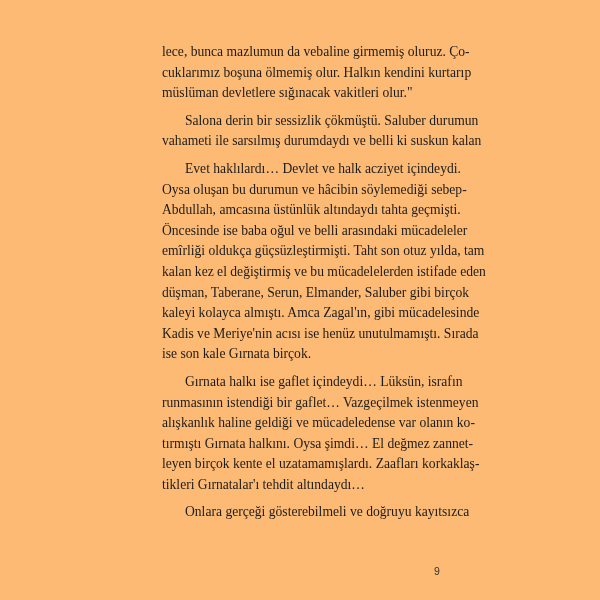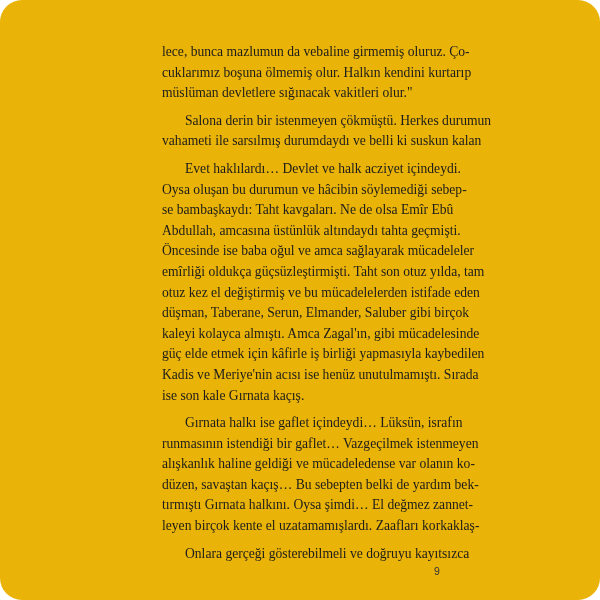--- a/index.html
+++ b/index.html
@@ -10,22 +10,21 @@
   body {
     width: 600px;
     height: 600px;
     position: relative;
     overflow: hidden;
   }
   .page {
     position: absolute;
     left: 0; top: 0;
     width: 600px; height: 600px;
-    background: #eab308;
-    border-radius: 22px;
+    background: #fdba74;
   }
   .text-block {
     position: absolute;
     left: 162px;
     top: 42px;
     width: 280px;
     font-family: "Liberation Serif", "DejaVu Serif", serif;
     font-size: 13.6px;
     line-height: 20.6px;
     color: #1c1c1c;
@@ -65,46 +64,44 @@
 <div class="page">
   <div class="text-block">
 
     <p class="para">
       <span class="line">lece, bunca mazlumun da vebaline girmemiş oluruz. Ço-</span>
       <span class="line">cuklarımız boşuna ölmemiş olur. Halkın kendini kurtarıp</span>
       <span class="line last">müslüman devletlere sığınacak vakitleri olur."</span>
     </p>
 
     <p class="para">
-      <span class="line indent">Salona derin bir istenmeyen çökmüştü. Herkes durumun</span>
+      <span class="line indent">Salona derin bir sessizlik çökmüştü. Saluber durumun</span>
       <span class="line">vahameti ile sarsılmış durumdaydı ve belli ki suskun kalan</span>
     </p>
 
     <p class="para">
       <span class="line indent">Evet haklılardı… Devlet ve halk acziyet içindeydi.</span>
       <span class="line">Oysa oluşan bu durumun ve hâcibin söylemediği sebep-</span>
-      <span class="line">se bambaşkaydı: Taht kavgaları. Ne de olsa Emîr Ebû</span>
       <span class="line">Abdullah, amcasına üstünlük altındaydı tahta geçmişti.</span>
-      <span class="line">Öncesinde ise baba oğul ve amca sağlayarak mücadeleler</span>
+      <span class="line">Öncesinde ise baba oğul ve belli arasındaki mücadeleler</span>
       <span class="line">emîrliği oldukça güçsüzleştirmişti. Taht son otuz yılda, tam</span>
-      <span class="line">otuz kez el değiştirmiş ve bu mücadelelerden istifade eden</span>
+      <span class="line">kalan kez el değiştirmiş ve bu mücadelelerden istifade eden</span>
       <span class="line">düşman, Taberane, Serun, Elmander, Saluber gibi birçok</span>
       <span class="line">kaleyi kolayca almıştı. Amca Zagal'ın, gibi mücadelesinde</span>
-      <span class="line">güç elde etmek için kâfirle iş birliği yapmasıyla kaybedilen</span>
       <span class="line">Kadis ve Meriye'nin acısı ise henüz unutulmamıştı. Sırada</span>
-      <span class="line last">ise son kale Gırnata kaçış.</span>
+      <span class="line last">ise son kale Gırnata birçok.</span>
     </p>
 
     <p class="para">
       <span class="line indent">Gırnata halkı ise gaflet içindeydi… Lüksün, israfın</span>
       <span class="line">runmasının istendiği bir gaflet… Vazgeçilmek istenmeyen</span>
       <span class="line">alışkanlık haline geldiği ve mücadeledense var olanın ko-</span>
-      <span class="line">düzen, savaştan kaçış… Bu sebepten belki de yardım bek-</span>
       <span class="line">tırmıştı Gırnata halkını. Oysa şimdi… El değmez zannet-</span>
       <span class="line">leyen birçok kente el uzatamamışlardı. Zaafları korkaklaş-</span>
+      <span class="line last">tikleri Gırnatalar'ı tehdit altındaydı…</span>
     </p>
 
     <p class="para">
       <span class="line indent">Onlara gerçeği gösterebilmeli ve doğruyu kayıtsızca</span>
 
     </p>
 
   </div>
 
   <div class="page-number">9</div>

